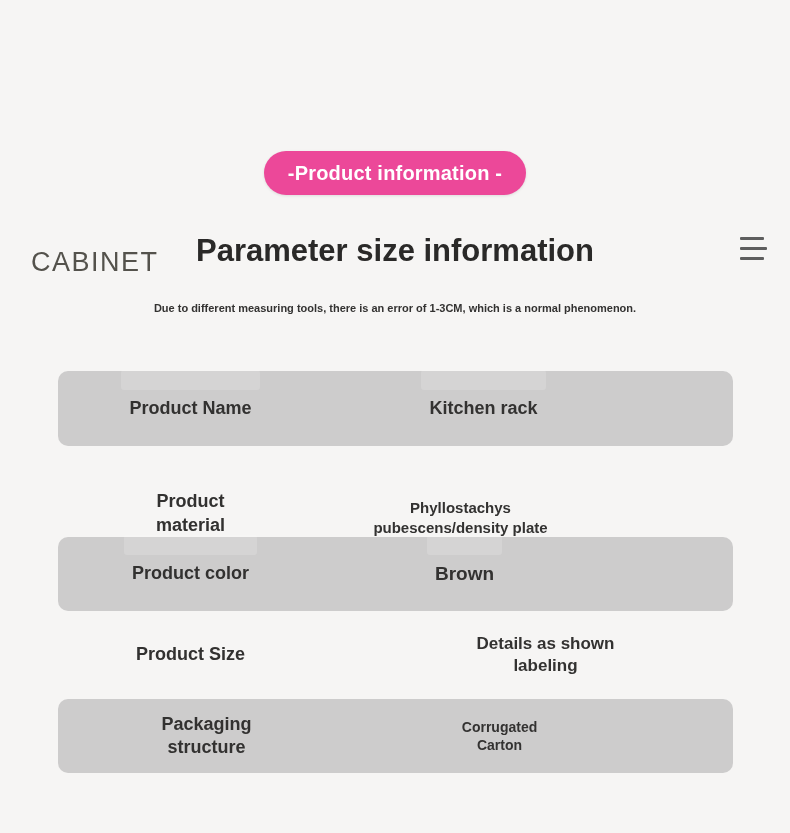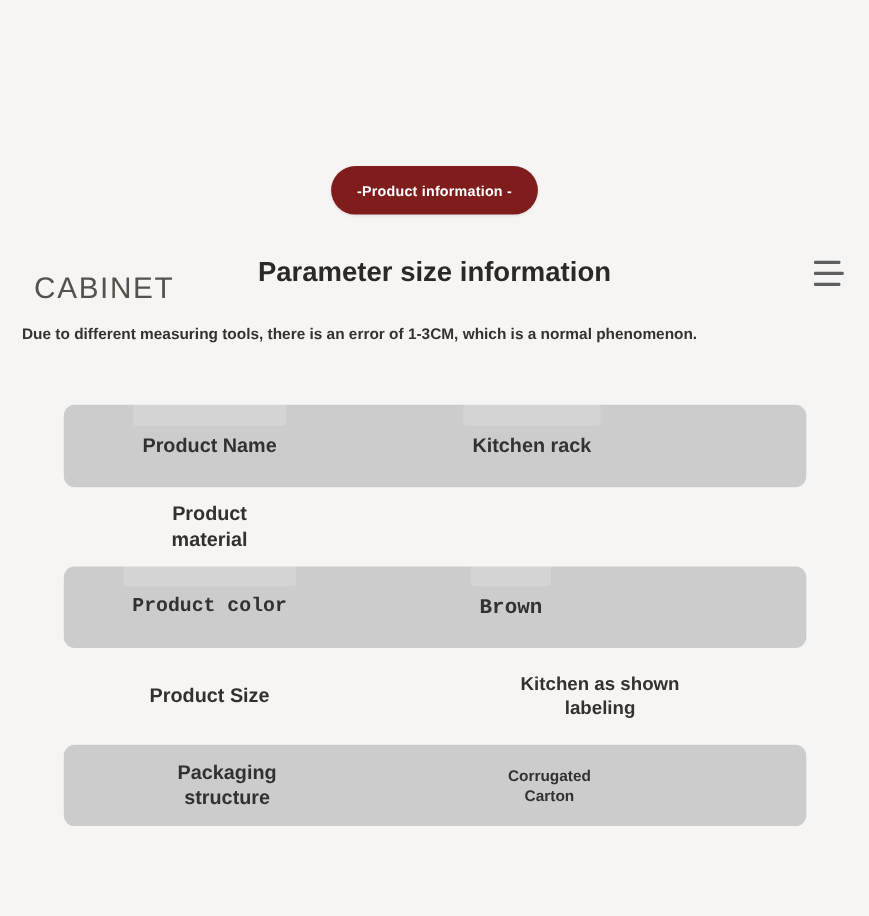--- a/index.html
+++ b/index.html
@@ -24,43 +24,43 @@
     padding: 2px;
   }
   .bar { width: 24px; height: 3px; background: #5e5e5e; border-radius: 1px; }
   .bar.b2 { width: 27px; }
 
   
   .badge {
     margin: 151px auto 0; width: fit-content; height: 44px;
     display: flex; align-items: center; justify-content: center;
     padding: 0 24px; border-radius: 22px;
-    background: #7f1d1d; color: #ffffff;
-    font-size: 13px; font-weight: 700; letter-spacing: 0.2px;
+    background: #ec4899; color: #ffffff;
+    font-size: 20px; font-weight: 700; letter-spacing: 0.2px;
     border: none; cursor: pointer;
     box-shadow: 0 1px 3px rgba(0,0,0,0.10);
   }
 
   .title {
     margin-top: 37px; text-align: center;
-    font-size: 25px; font-weight: 700; line-height: 1.2;
+    font-size: 31px; font-weight: 700; line-height: 1.2;
     color: #2a2928;
   }
   .note {
-    margin: 33px 20px 0; text-align: left;
-    font-size: 14px; font-weight: 600; color: #333231;
+    margin: 33px 20px 0; text-align: center;
+    font-size: 11px; font-weight: 600; color: #333231;
   }
 
   
   .table { margin: 57px auto 0; width: 675px; }
   .row { display: flex; align-items: center; }
   .row.shaded { background: #cdcccc; border-radius: 10px; }
   .row:nth-child(1) { height: 75px; }
-  .row:nth-child(2) { height: 72px; }
-  .row:nth-child(3) { height: 74px; font-family: Liberation Mono, monospace; }
+  .row:nth-child(2) { height: 91px; align-items: flex-end; }
+  .row:nth-child(3) { height: 74px; }
   .row:nth-child(4) { height: 88px; gap: 20px; }
   .row:nth-child(5) { height: 74px; padding-left: 16px; }
 
   .cell { display: flex; justify-content: center; }
   .cell.left  { width: 266px; }
   .cell.right { width: 240px; margin-left: 44px; }
 
   .cell-text { white-space: pre-line; text-align: center; line-height: 1.3; }
   .label { font-size: 18px; font-weight: 700; color: #323130; }
   .value { color: #333231; font-weight: 600; }
@@ -106,37 +106,41 @@
       <div class="cell right">
         <span class="cell-text value">Kitchen rack</span>
       </div>
     </div>
 
     <div class="row">
       <div class="cell left">
         <span class="cell-text label">Product
 material</span>
       </div>
+      <div class="cell right">
+        <span class="cell-text value">Phyllostachys
+pubescens/density plate</span>
+      </div>
     </div>
 
     <div class="row shaded single">
       <div class="cell left">
         <span class="cell-text label">Product color</span>
       </div>
       <div class="cell right">
         <span class="cell-text value">Brown</span>
       </div>
     </div>
 
     <div class="row">
       <div class="cell left">
         <span class="cell-text label">Product Size</span>
       </div>
       <div class="cell right">
-        <span class="cell-text value">Kitchen as shown
+        <span class="cell-text value">Details as shown
 labeling</span>
       </div>
     </div>
 
     <div class="row shaded">
       <div class="cell left">
         <span class="cell-text label">Packaging
 structure</span>
       </div>
       <div class="cell right">

